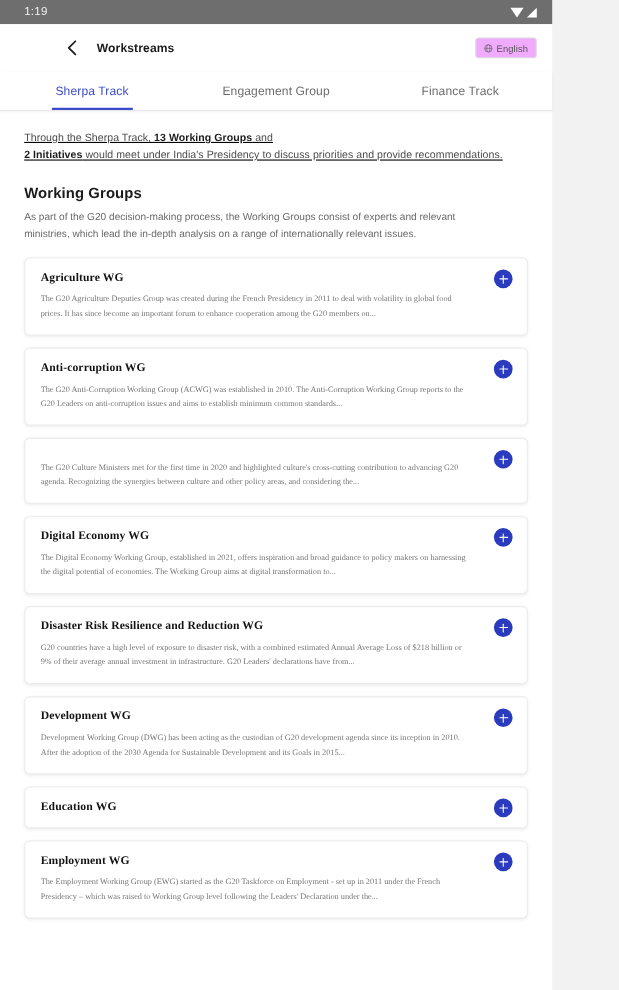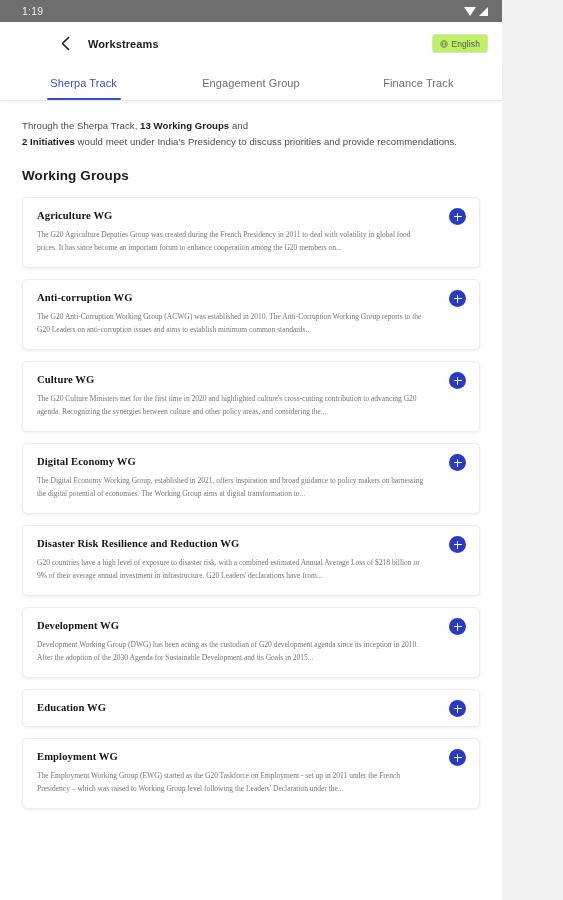--- a/index.html
+++ b/index.html
@@ -77,21 +77,21 @@
     font-size: 11px;
     font-weight: bold;
     color: #1b1b1b;
     letter-spacing: .1px;
     margin-left: 2px;
   }
   .lang-btn {
     margin-left: auto;
     border: 1px solid #dcdcdc;
     border-radius: 3px;
-    background: #bef264;
+    background: #f0abfc;
     height: 19px;
     display: flex;
     align-items: center;
     gap: 3px;
     padding: 0 7px;
     cursor: pointer;
   }
   .lang-btn .lang-label {
     font-size: 8.5px;
     color: #555;
@@ -137,20 +137,21 @@
 
   
   .content {
     flex: 1;
     overflow: hidden;
     background: #ffffff;
     padding: 0 0 10px 0;
   }
   .intro {
     padding: 17px 22px 0 22px;
+    text-decoration: underline;
   }
   .intro p {
     font-size: 9.6px;
     line-height: 16px;
     color: #4a4a4a;
     letter-spacing: .05px;
   }
   .intro b { color: #1b1b1b; font-weight: bold; }
 
   .section-head {
@@ -275,38 +276,38 @@
 
     <div class="intro">
       <p>
         <span>Through the Sherpa Track, </span><b>13 Working Groups</b><span> and</span><br>
         <b>2 Initiatives</b><span> would meet under India's Presidency to discuss priorities and provide recommendations.</span>
       </p>
     </div>
 
     <div class="section-head">
       <div class="section-title">Working Groups</div>
+      <div class="section-desc">As part of the G20 decision-making process, the Working Groups consist of experts and relevant ministries, which lead the in-depth analysis on a range of internationally relevant issues.</div>
     </div>
 
     <div class="cards">
 
       <div class="card">
         <div class="card-title">Agriculture WG</div>
         <div class="card-desc">The G20 Agriculture Deputies Group was created during the French Presidency in 2011 to deal with volatility in global food prices. It has since become an important forum to enhance cooperation among the G20 members on...</div>
         <div class="expand-btn"></div>
       </div>
 
       <div class="card">
         <div class="card-title">Anti-corruption WG</div>
         <div class="card-desc">The G20 Anti-Corruption Working Group (ACWG) was established in 2010. The Anti-Corruption Working Group reports to the G20 Leaders on anti-corruption issues and aims to establish minimum common standards...</div>
         <div class="expand-btn"></div>
       </div>
 
       <div class="card">
-        <div class="card-title">Culture WG</div>
         <div class="card-desc">The G20 Culture Ministers met for the first time in 2020 and highlighted culture's cross-cutting contribution to advancing G20 agenda. Recognizing the synergies between culture and other policy areas, and considering the...</div>
         <div class="expand-btn"></div>
       </div>
 
       <div class="card">
         <div class="card-title">Digital Economy WG</div>
         <div class="card-desc">The Digital Economy Working Group, established in 2021, offers inspiration and broad guidance to policy makers on harnessing the digital potential of economies. The Working Group aims at digital transformation to...</div>
         <div class="expand-btn"></div>
       </div>
 

